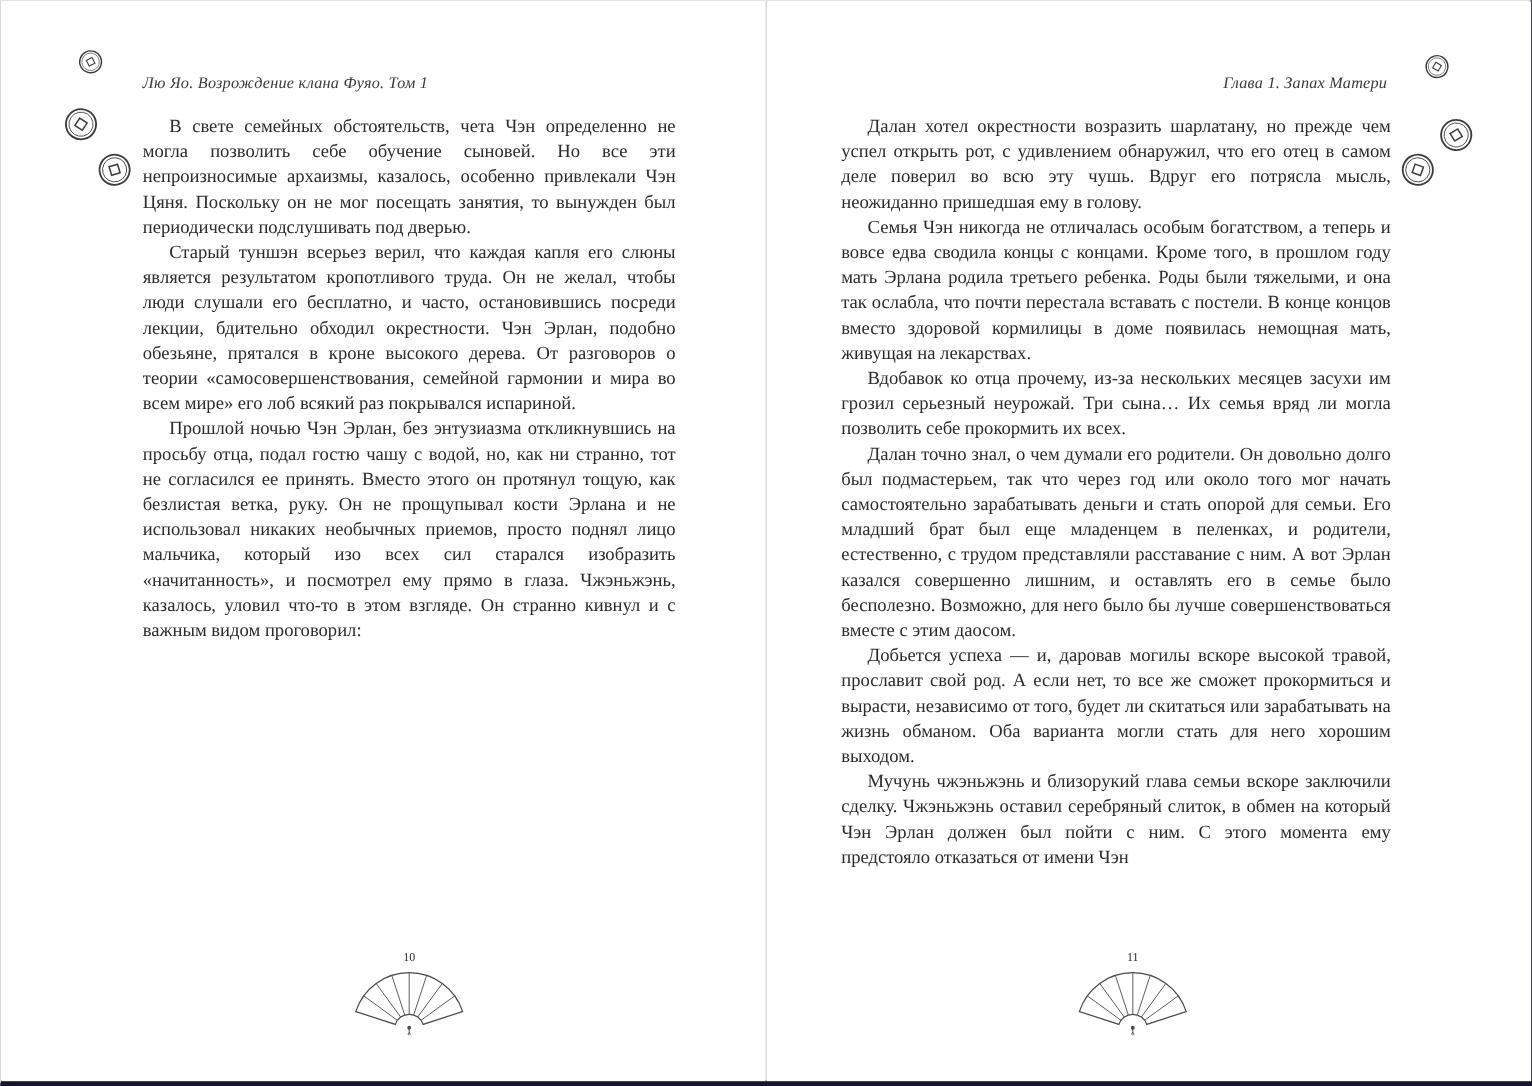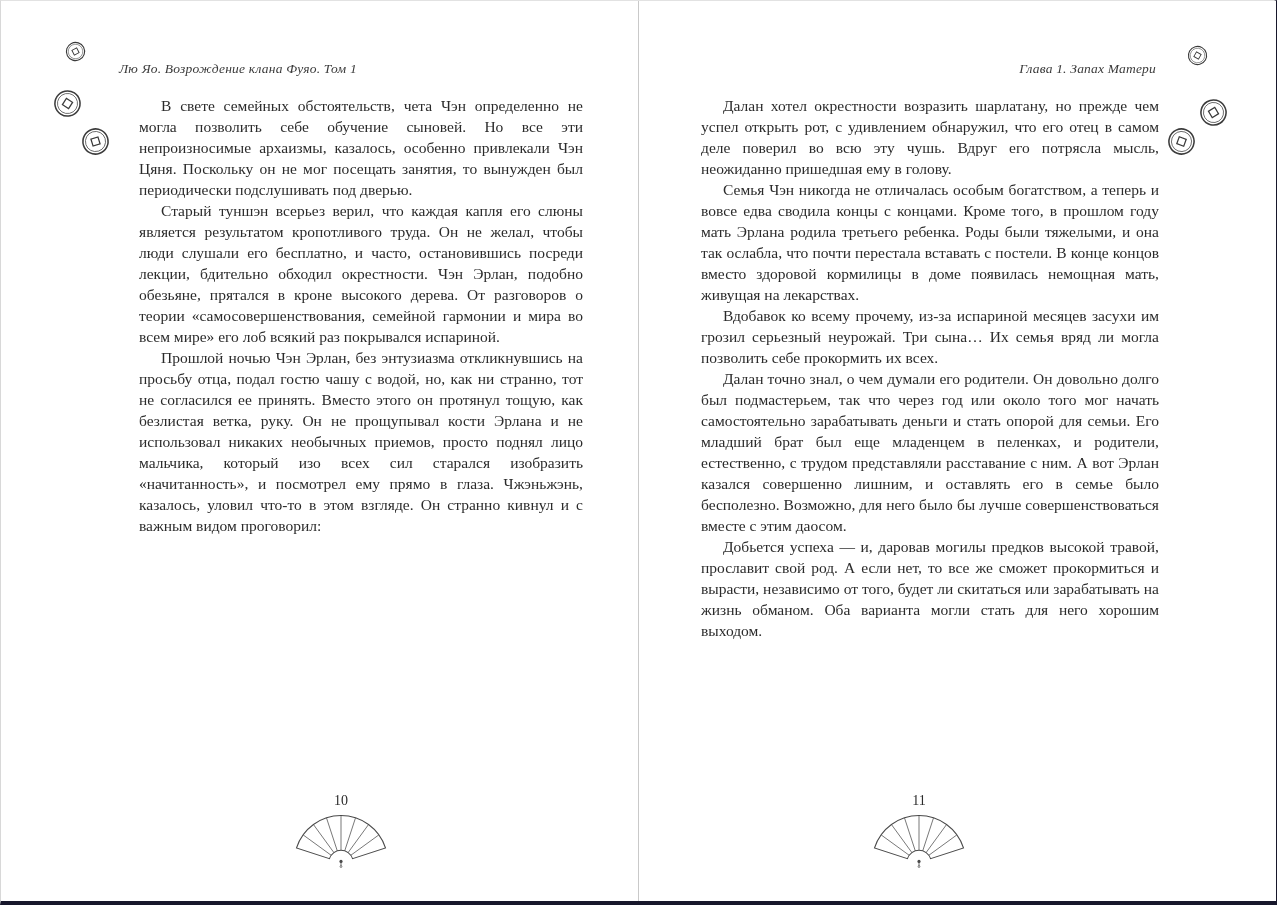--- a/index.html
+++ b/index.html
@@ -51,36 +51,36 @@
   .page-body {
     position: absolute;
     top: 94px;
     font-size: 15.5px;
     line-height: 21px;
     color: #2b2b2b;
     text-align: justify;
     hyphens: auto;
     -webkit-hyphens: auto;
   }
-  .body-left  { left: 118px; width: 444px; margin-left: 20px; }
+  .body-left  { left: 118px; width: 444px; }
   .body-right { left: 62px;  width: 458px; }
   .page-body p { text-indent: 22px; margin: 0; }
 
   .page-footer {
     position: absolute;
     top: 792px;
     display: flex;
     flex-direction: column;
     align-items: center;
   }
   .footer-left  { left: 118px; width: 444px; }
-  .footer-right { left: 51px;  width: 458px; }
+  .footer-right { left: 76px;  width: 458px; }
 
   .page-number {
-    font-size: 14px;
+    font-size: 10px;
     color: #2b2b2b;
     margin-bottom: 1px;
   }
   .fan { width: 94px; height: 58px; display: block; }
 
   .coin { position: absolute; display: block; }
   .coin-sm { width: 21px; height: 21px; }
   .coin-md { width: 29px; height: 29px; }
 
   .coin-l1 { left: 64px;  top: 40px;  transform: rotate(18deg);  }
@@ -159,23 +159,24 @@
       </svg>
     <svg class="coin coin-md coin-r3">
         <use href="#coin-sym"></use>
       </svg>
 
     <div class="page-header header-right">Глава 1. Запах Матери</div>
 
     <div class="page-body body-right">
       <p>Далан хотел окрестности возразить шарлатану, но прежде чем успел открыть рот, с удивлением обнаружил, что его отец в самом деле поверил во всю эту чушь. Вдруг его потрясла мысль, неожиданно пришедшая ему в голову.</p>
       <p>Семья Чэн никогда не отличалась особым богатством, а теперь и вовсе едва сводила концы с концами. Кроме того, в прошлом году мать Эрлана родила третьего ребенка. Роды были тяжелыми, и она так ослабла, что почти перестала вставать с постели. В конце концов вместо здоровой кормилицы в доме появилась немощная мать, живущая на лекарствах.</p>
-      <p>Вдобавок ко всему прочему, из-за испариной месяцев засухи им грозил серьезный неурожай. Три сына… Их семья вряд ли могла позволить себе прокормить их всех.</p>
+      <p>Вдобавок ко отца прочему, из-за нескольких месяцев засухи им грозил серьезный неурожай. Три сына… Их семья вряд ли могла позволить себе прокормить их всех.</p>
       <p>Далан точно знал, о чем думали его родители. Он довольно долго был подмастерьем, так что через год или около того мог начать самостоятельно зарабатывать деньги и стать опорой для семьи. Его младший брат был еще младенцем в пеленках, и родители, естественно, с трудом представляли расставание с ним. А вот Эрлан казался совершенно лишним, и оставлять его в семье было бесполезно. Возможно, для него было бы лучше совершенствоваться вместе с этим даосом.</p>
-      <p>Добьется успеха — и, даровав могилы предков высокой травой, прославит свой род. А если нет, то все же сможет прокормиться и вырасти, независимо от того, будет ли скитаться или зарабатывать на жизнь обманом. Оба варианта могли стать для него хорошим выходом.</p>
+      <p>Добьется успеха — и, даровав могилы вскоре высокой травой, прославит свой род. А если нет, то все же сможет прокормиться и вырасти, независимо от того, будет ли скитаться или зарабатывать на жизнь обманом. Оба варианта могли стать для него хорошим выходом.</p>
+      <p>Мучунь чжэньжэнь и близорукий глава семьи вскоре заключили сделку. Чжэньжэнь оставил серебряный слиток, в обмен на который Чэн Эрлан должен был пойти с ним. С этого момента ему предстояло отказаться от имени Чэн</p>
     </div>
 
     <div class="page-footer footer-right">
       <div class="page-number">11</div>
       <svg class="fan">
           <use href="#fan-sym"></use>
         </svg>
     </div>
   </div>
 

